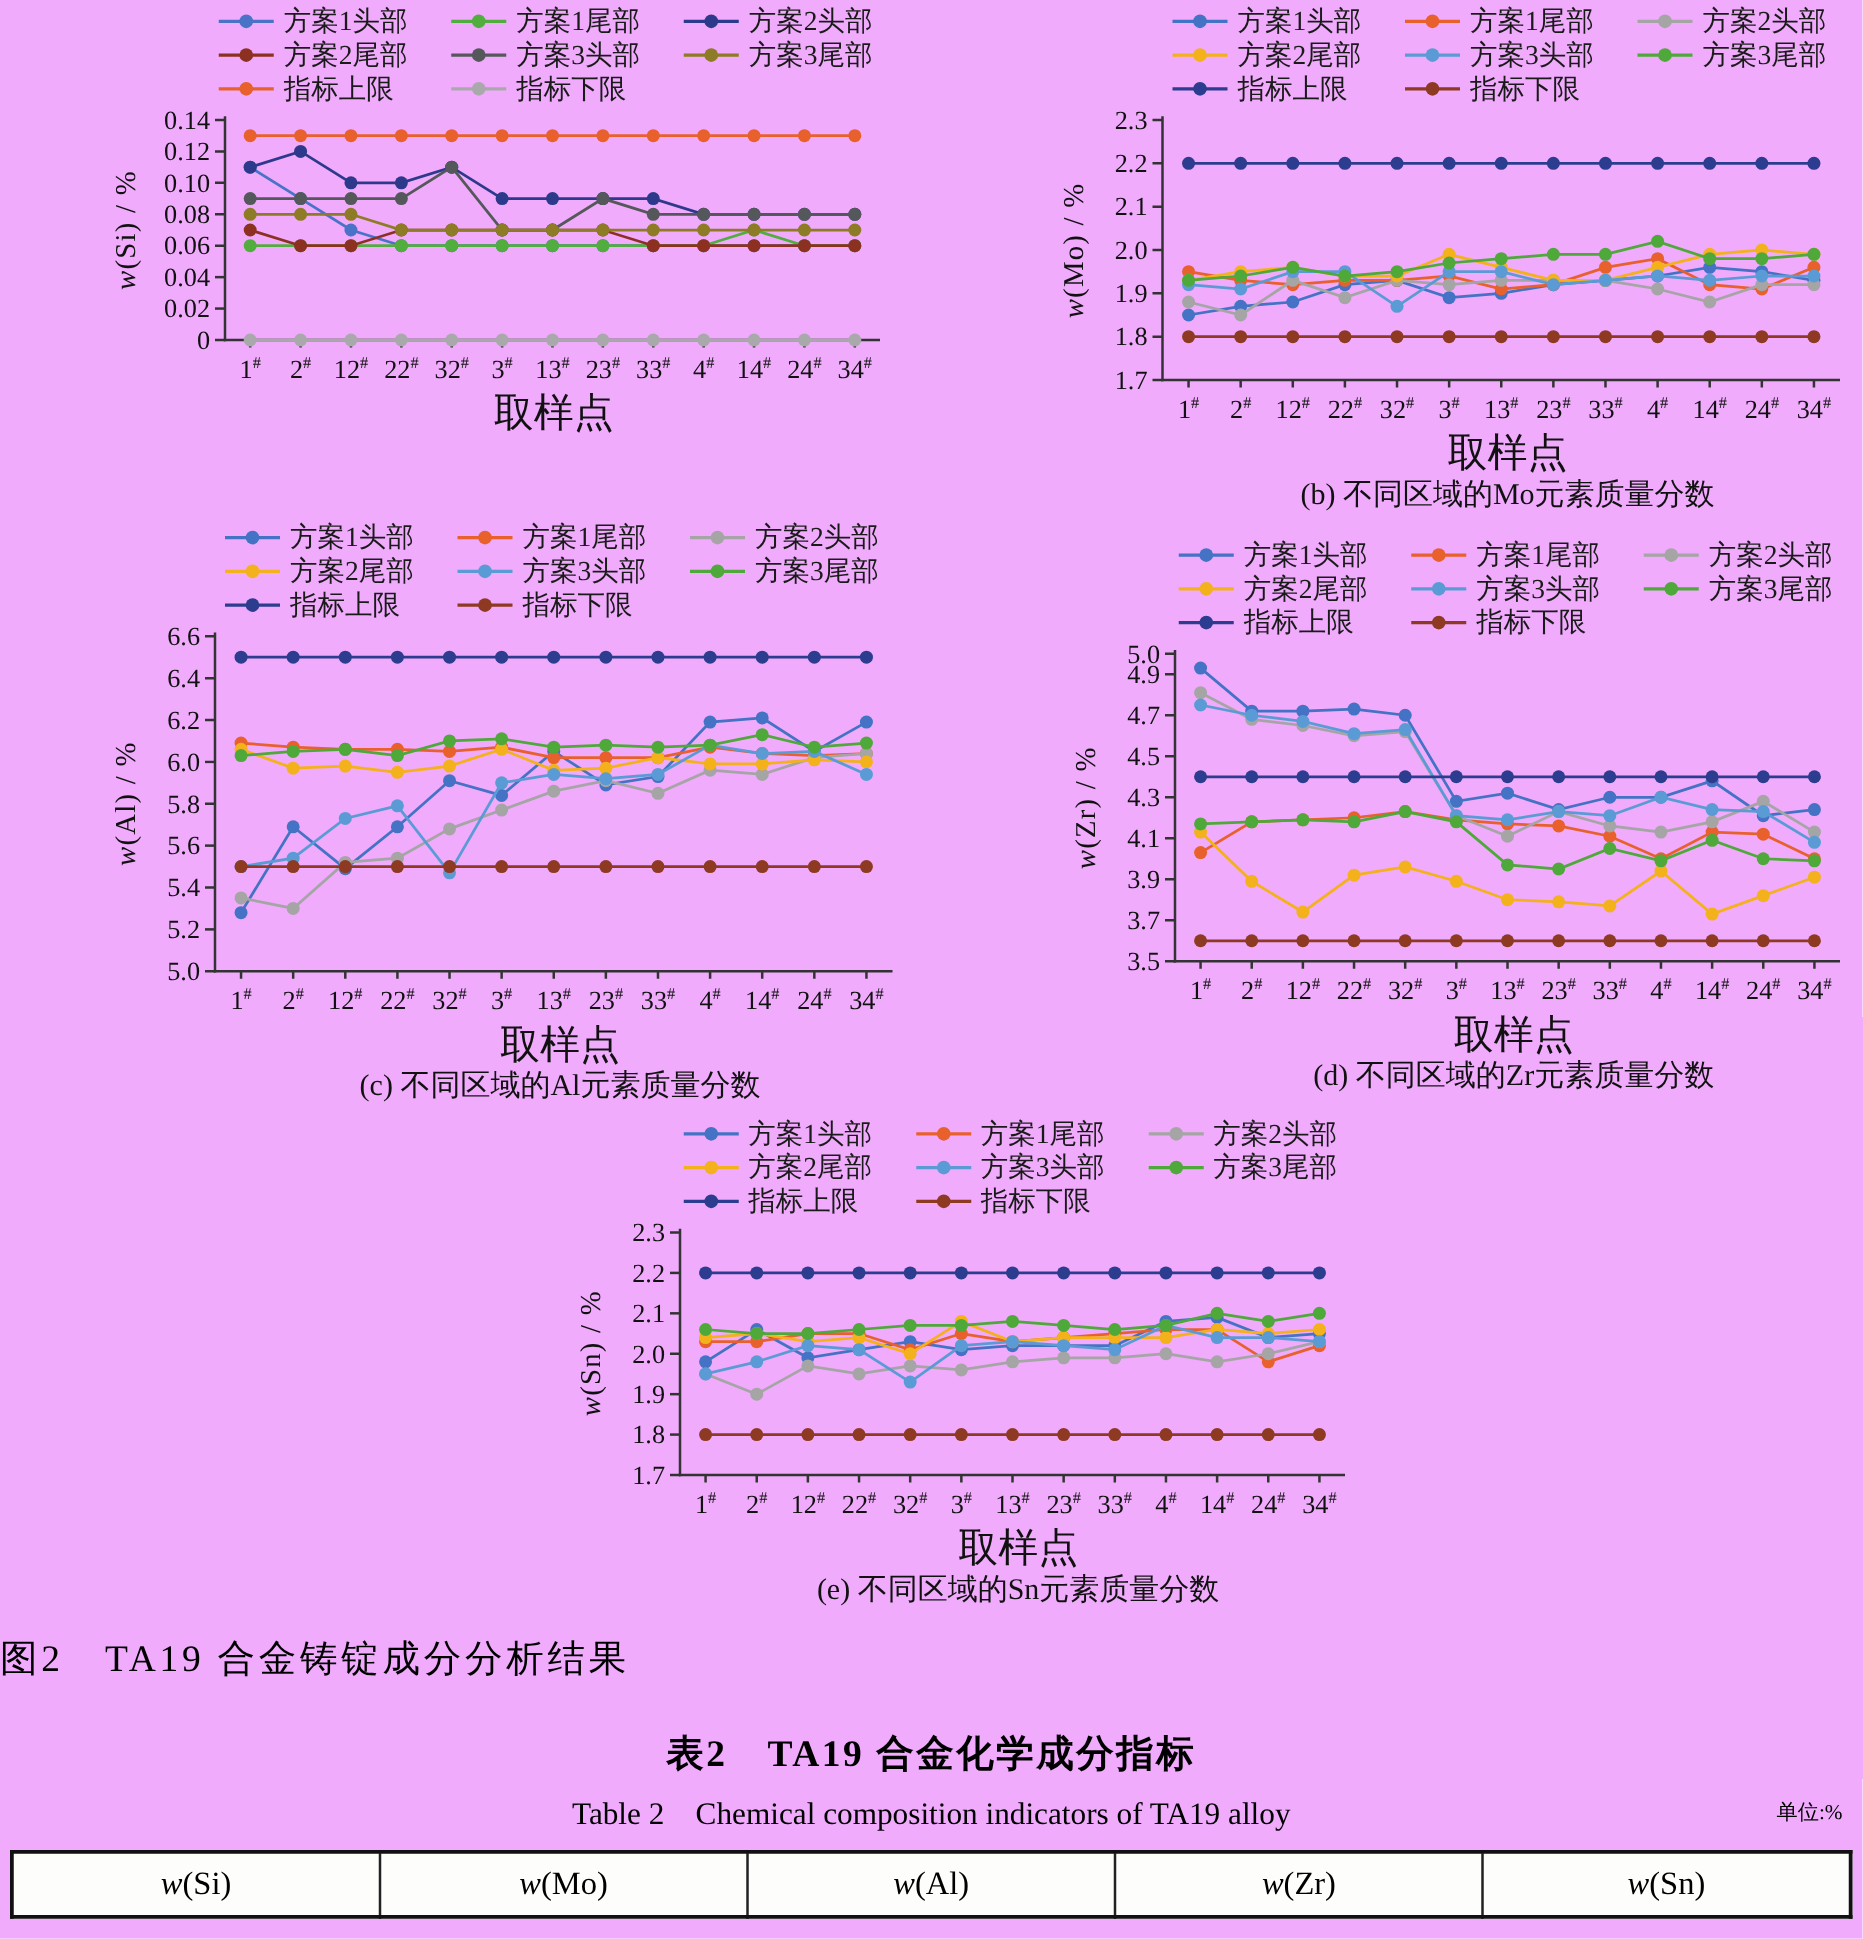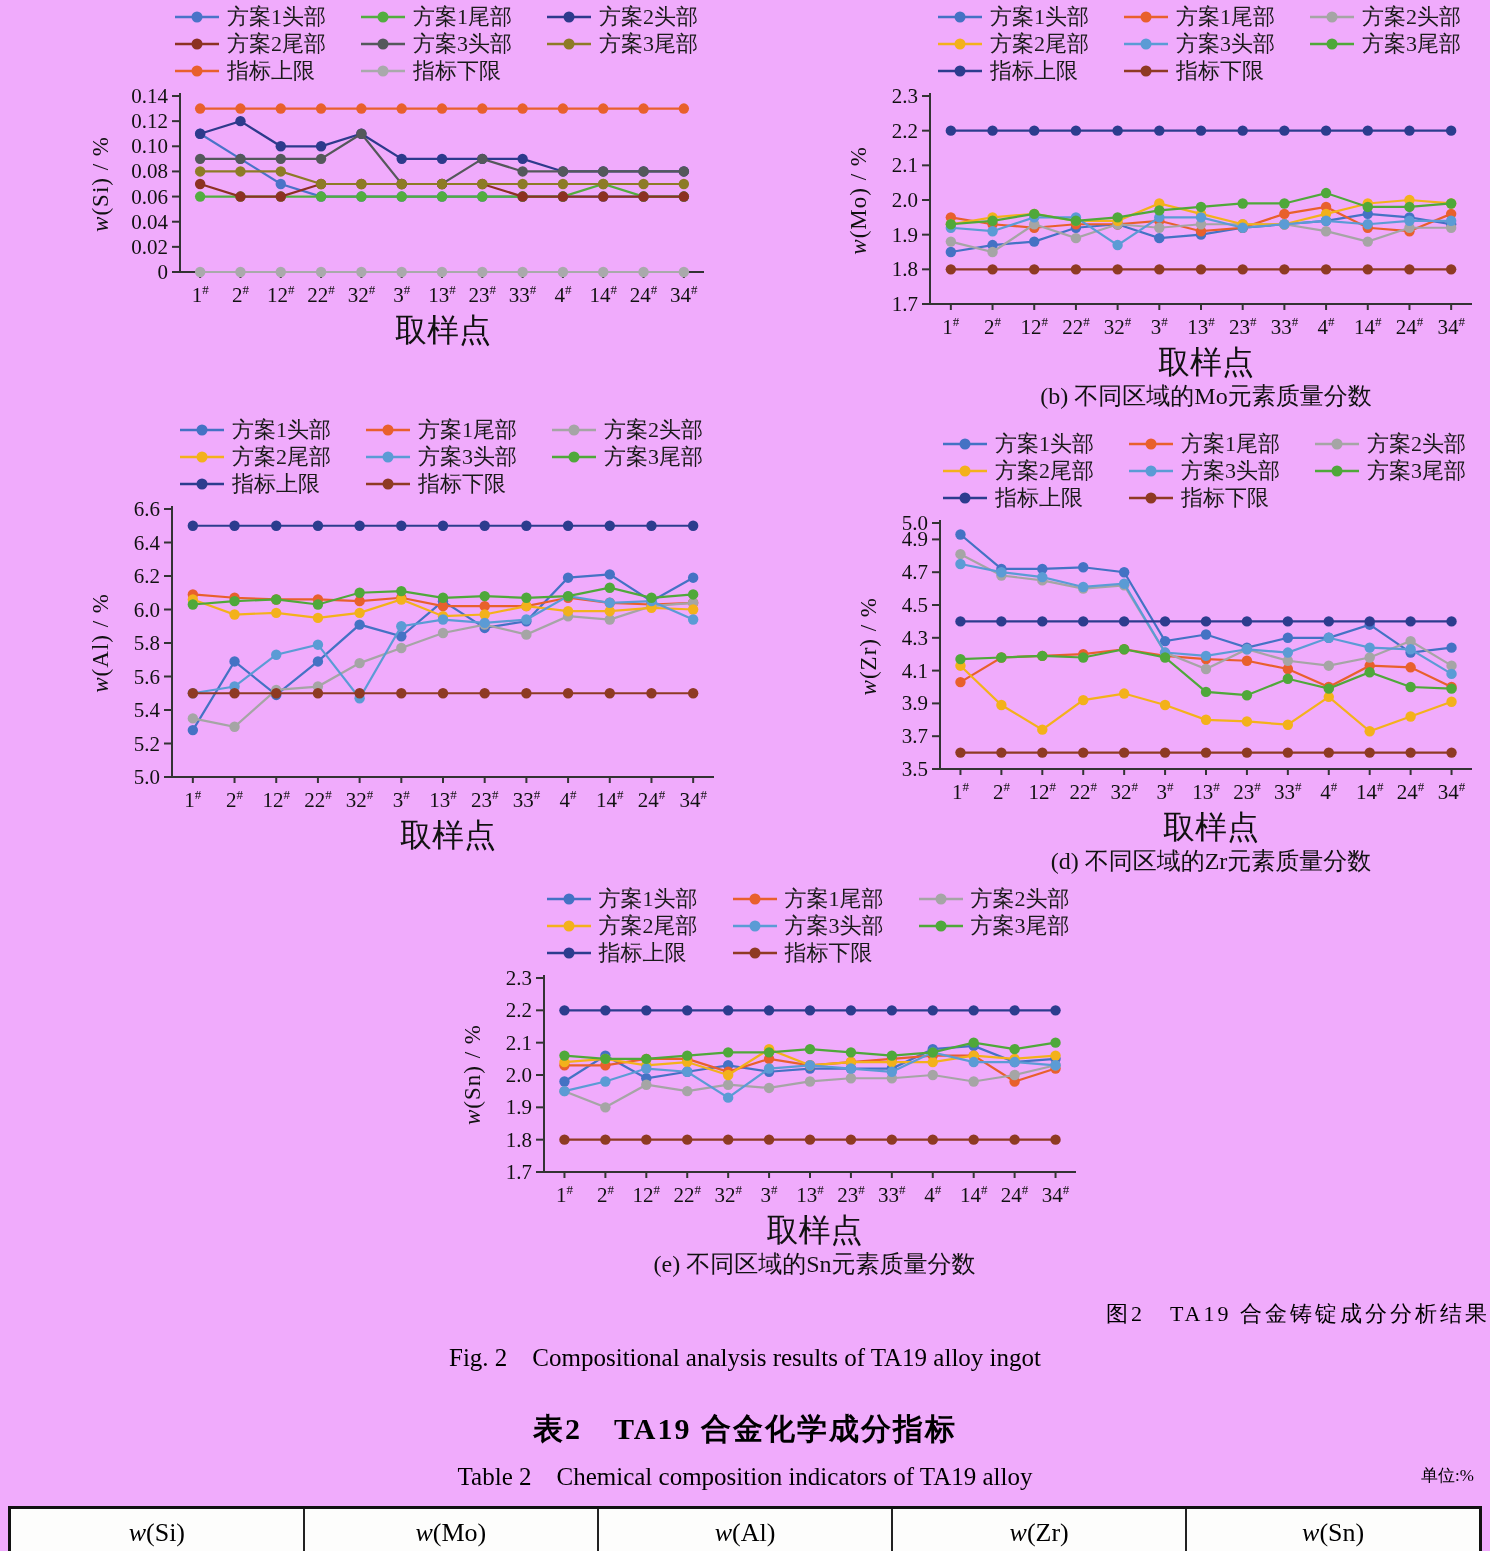--- a/index.html
+++ b/index.html
@@ -27,21 +27,21 @@
     writing-mode:vertical-rl;transform:rotate(180deg);
     font-size:23px;white-space:nowrap;letter-spacing:1px;color:#111;
   }
   .it{font-style:italic;}
   .xlab{width:100%;box-sizing:border-box;padding-left:84px;text-align:center;
         font-size:32px;line-height:28px;color:#111;}
   .chart-cap{width:100%;box-sizing:border-box;padding-left:84px;text-align:center;
         font-size:24px;line-height:30px;margin-top:5px;color:#111;}
   svg.plot text{font-family:"Liberation Serif", serif;}
   
-  .figcap-zh{text-align:right;font-size:22px;letter-spacing:3px;margin-top:20px;color:#000;}
+  .figcap-zh{text-align:left;font-size:30px;letter-spacing:3px;margin-top:20px;color:#000;}
   .figcap-en{text-align:center;font-size:25px;margin-top:12px;color:#000;}
   .tabcap-zh{text-align:center;font-size:30px;font-weight:bold;letter-spacing:2px;margin-top:35px;color:#000;}
   .tabcap-row{position:relative;margin-top:10px;height:34px;}
   .tabcap-en{text-align:center;font-size:25px;color:#000;}
   .unit{position:absolute;right:16px;top:4px;font-size:17px;color:#000;}
   
   table.comp{
     width:1474px;margin:12px auto 0;border-collapse:collapse;
     font-size:26px;background:#fdfdfc;table-layout:fixed;
   }
@@ -725,20 +725,21 @@
             <circle cx="327" cy="194.24999999999997" r="5.2" fill="#8e3a23"></circle>
             <circle cx="368.6923076923077" cy="194.24999999999997" r="5.2" fill="#8e3a23"></circle>
             <circle cx="410.38461538461536" cy="194.24999999999997" r="5.2" fill="#8e3a23"></circle>
             <circle cx="452.0769230769231" cy="194.24999999999997" r="5.2" fill="#8e3a23"></circle>
             <circle cx="493.7692307692308" cy="194.24999999999997" r="5.2" fill="#8e3a23"></circle>
             <circle cx="535.4615384615385" cy="194.24999999999997" r="5.2" fill="#8e3a23"></circle>
             <circle cx="577.1538461538462" cy="194.24999999999997" r="5.2" fill="#8e3a23"></circle>
           </svg>
       </div>
       <div class="xlab">取样点</div>
+      <figcaption class="chart-cap">(c) 不同区域的Al元素质量分数</figcaption>
     </figure>
     <figure class="chart trail" style="margin:20px 0 0 auto;">
       <div class="legend">
           <div class="lg">
             <svg width="46" height="14">
               <line x1="1" y1="7" x2="45" y2="7" stroke="#4472c4" stroke-width="2.6"></line>
               <circle cx="23" cy="7" r="5.5" fill="#4472c4"></circle>
             </svg>
             <span>方案1头部</span>
           </div>
@@ -1182,21 +1183,20 @@
             <circle cx="526.6153846153846" cy="171.66666666666663" r="5.2" fill="#8e3a23"></circle>
             <circle cx="567.5384615384615" cy="171.66666666666663" r="5.2" fill="#8e3a23"></circle>
           </svg>
       </div>
       <div class="xlab">取样点</div>
       <figcaption class="chart-cap">(e) 不同区域的Sn元素质量分数</figcaption>
     </figure>
   </div>
 
   <div class="figcap-zh">图2　TA19 合金铸锭成分分析结果</div>
-  <div class="figcap-en">Fig. 2　Compositional analysis results of TA19 alloy ingot</div>
 
   <div class="tabcap-zh">表2　TA19 合金化学成分指标</div>
   <div class="tabcap-row">
     <div class="tabcap-en">Table 2　Chemical composition indicators of TA19 alloy</div>
     <div class="unit">单位:%</div>
   </div>
 
   <table class="comp">
     <thead>
       <tr>

